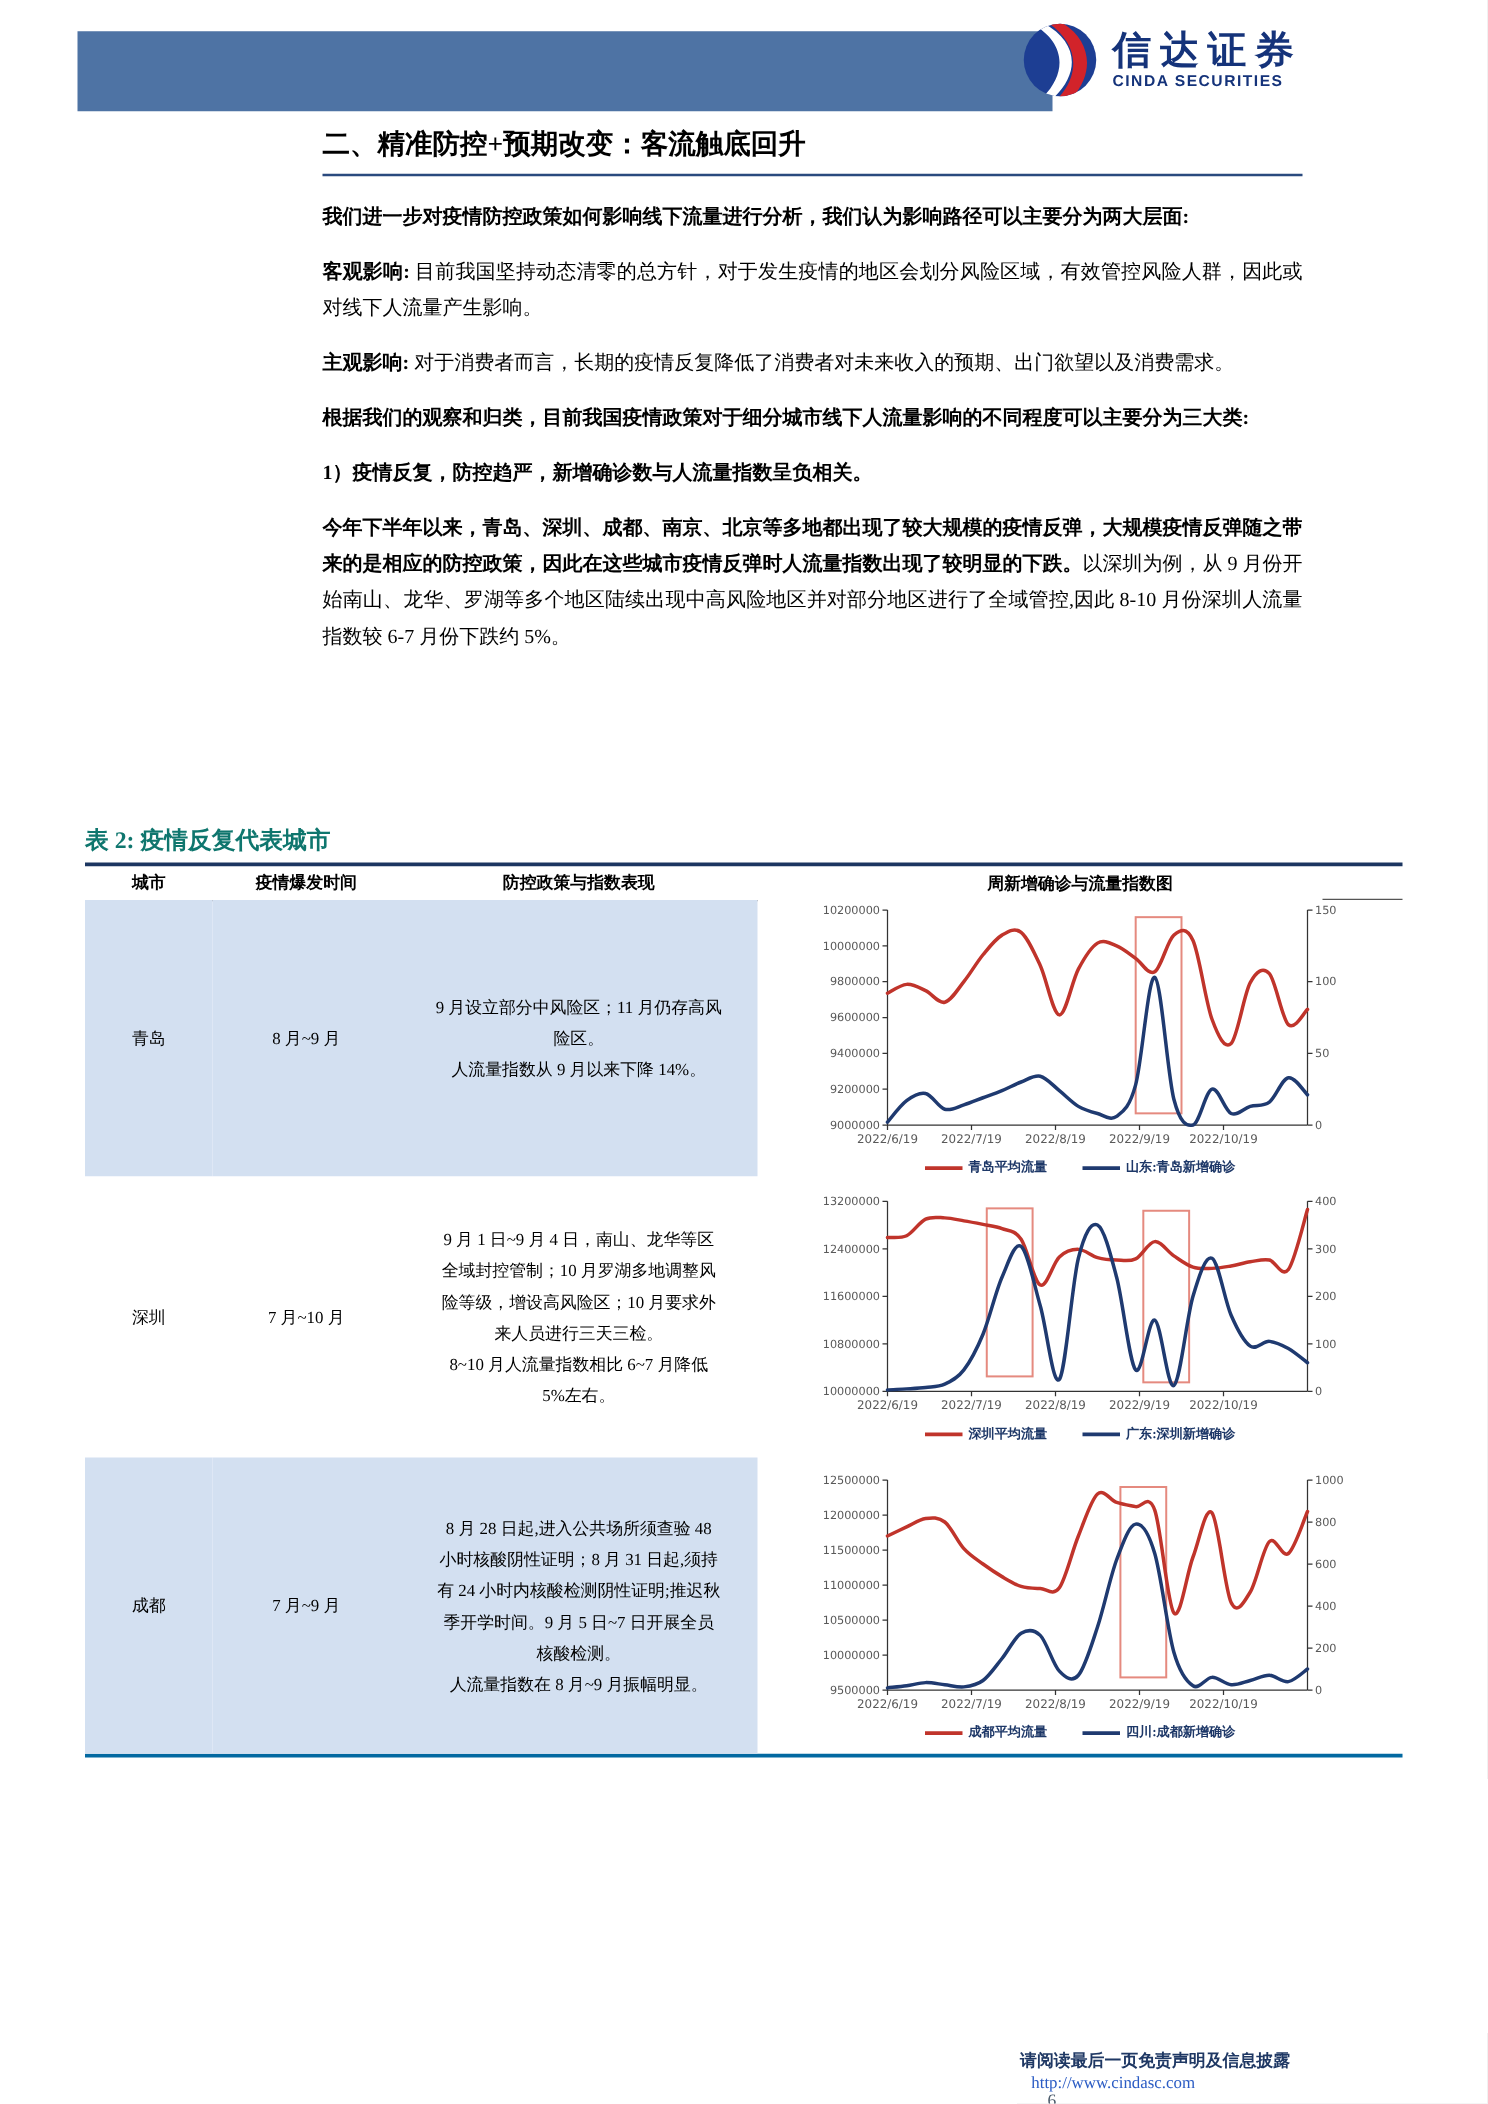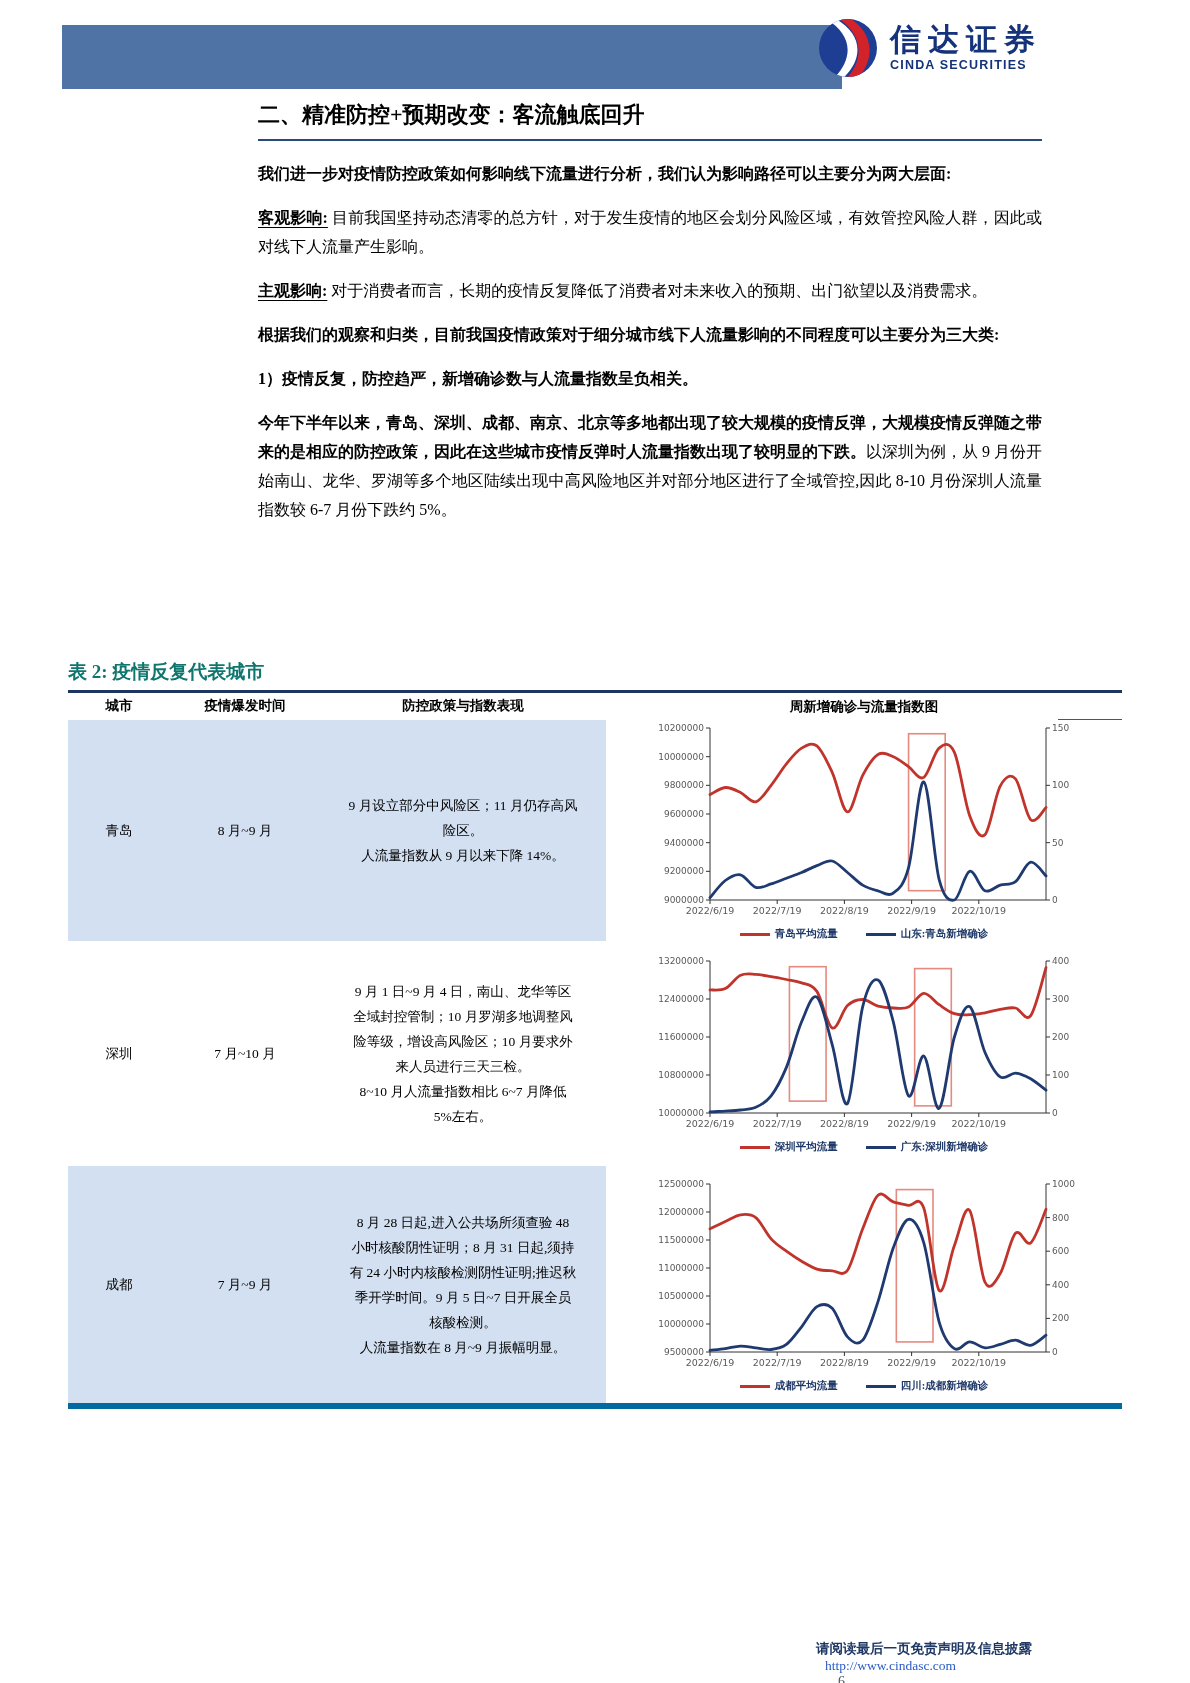--- a/index.html
+++ b/index.html
@@ -12,26 +12,26 @@
   .logo-mark{width:60px;height:60px;flex:0 0 auto;}
   .logo-text{display:flex;flex-direction:column;line-height:1;justify-content:center;}
   .logo-cn{font-size:31px;font-weight:bold;color:#15337a;letter-spacing:7px;font-family:"Liberation Sans",sans-serif;}
   .logo-en{font-size:12.5px;font-weight:bold;color:#15337a;letter-spacing:1.2px;margin-top:4px;font-family:"Liberation Sans",sans-serif;}
 
   
   .content{position:absolute;left:258px;top:100px;width:784px;}
   .page-title{font-size:22px;font-weight:bold;padding-bottom:9px;border-bottom:2px solid #2a4a7e;margin:0 0 18px 0;}
   .para{font-size:16px;line-height:29px;text-align:justify;margin:0 0 15px 0;}
   .bold{font-weight:bold;}
-  .ul-label{font-weight:bold;text-decoration:underline;text-underline-offset:4px;margin-top:47px;}
+  .ul-label{font-weight:bold;text-underline-offset:4px;margin-top:47px;}
 
   
   .table-block{position:absolute;left:68px;top:659px;width:1054px;}
   .tcaption{font-size:19px;font-weight:bold;color:#0f766e;margin:0 0 5px 0;}
-  .tbl{border-top:3px solid #1c3661;border-bottom:6px solid #0369a1;}
+  .tbl{border-top:3px solid #1c3661;border-bottom:3px solid #0369a1;}
   .thead{display:grid;grid-template-columns:102px 150px 286px 516px;height:27px;align-items:center;}
   .thead .hcell{font-size:13.5px;font-weight:bold;text-align:center;height:100%;display:flex;align-items:center;justify-content:center;}
   .thead .h1,.thead .h2,.thead .h3{border-bottom:1px solid #555;}
   .thead .h4{position:relative;}
   .thead .h4::after{content:'';position:absolute;right:0;bottom:0;width:64px;border-bottom:1px solid #555;}
   .trow{display:grid;grid-template-columns:102px 150px 286px 516px;align-items:center;}
   .r1{min-height:217px;}
   .r2{min-height:225px;}
   .r3{min-height:237px;}
   .cell{font-size:13.5px;text-align:center;height:100%;display:flex;align-items:center;justify-content:center;}

